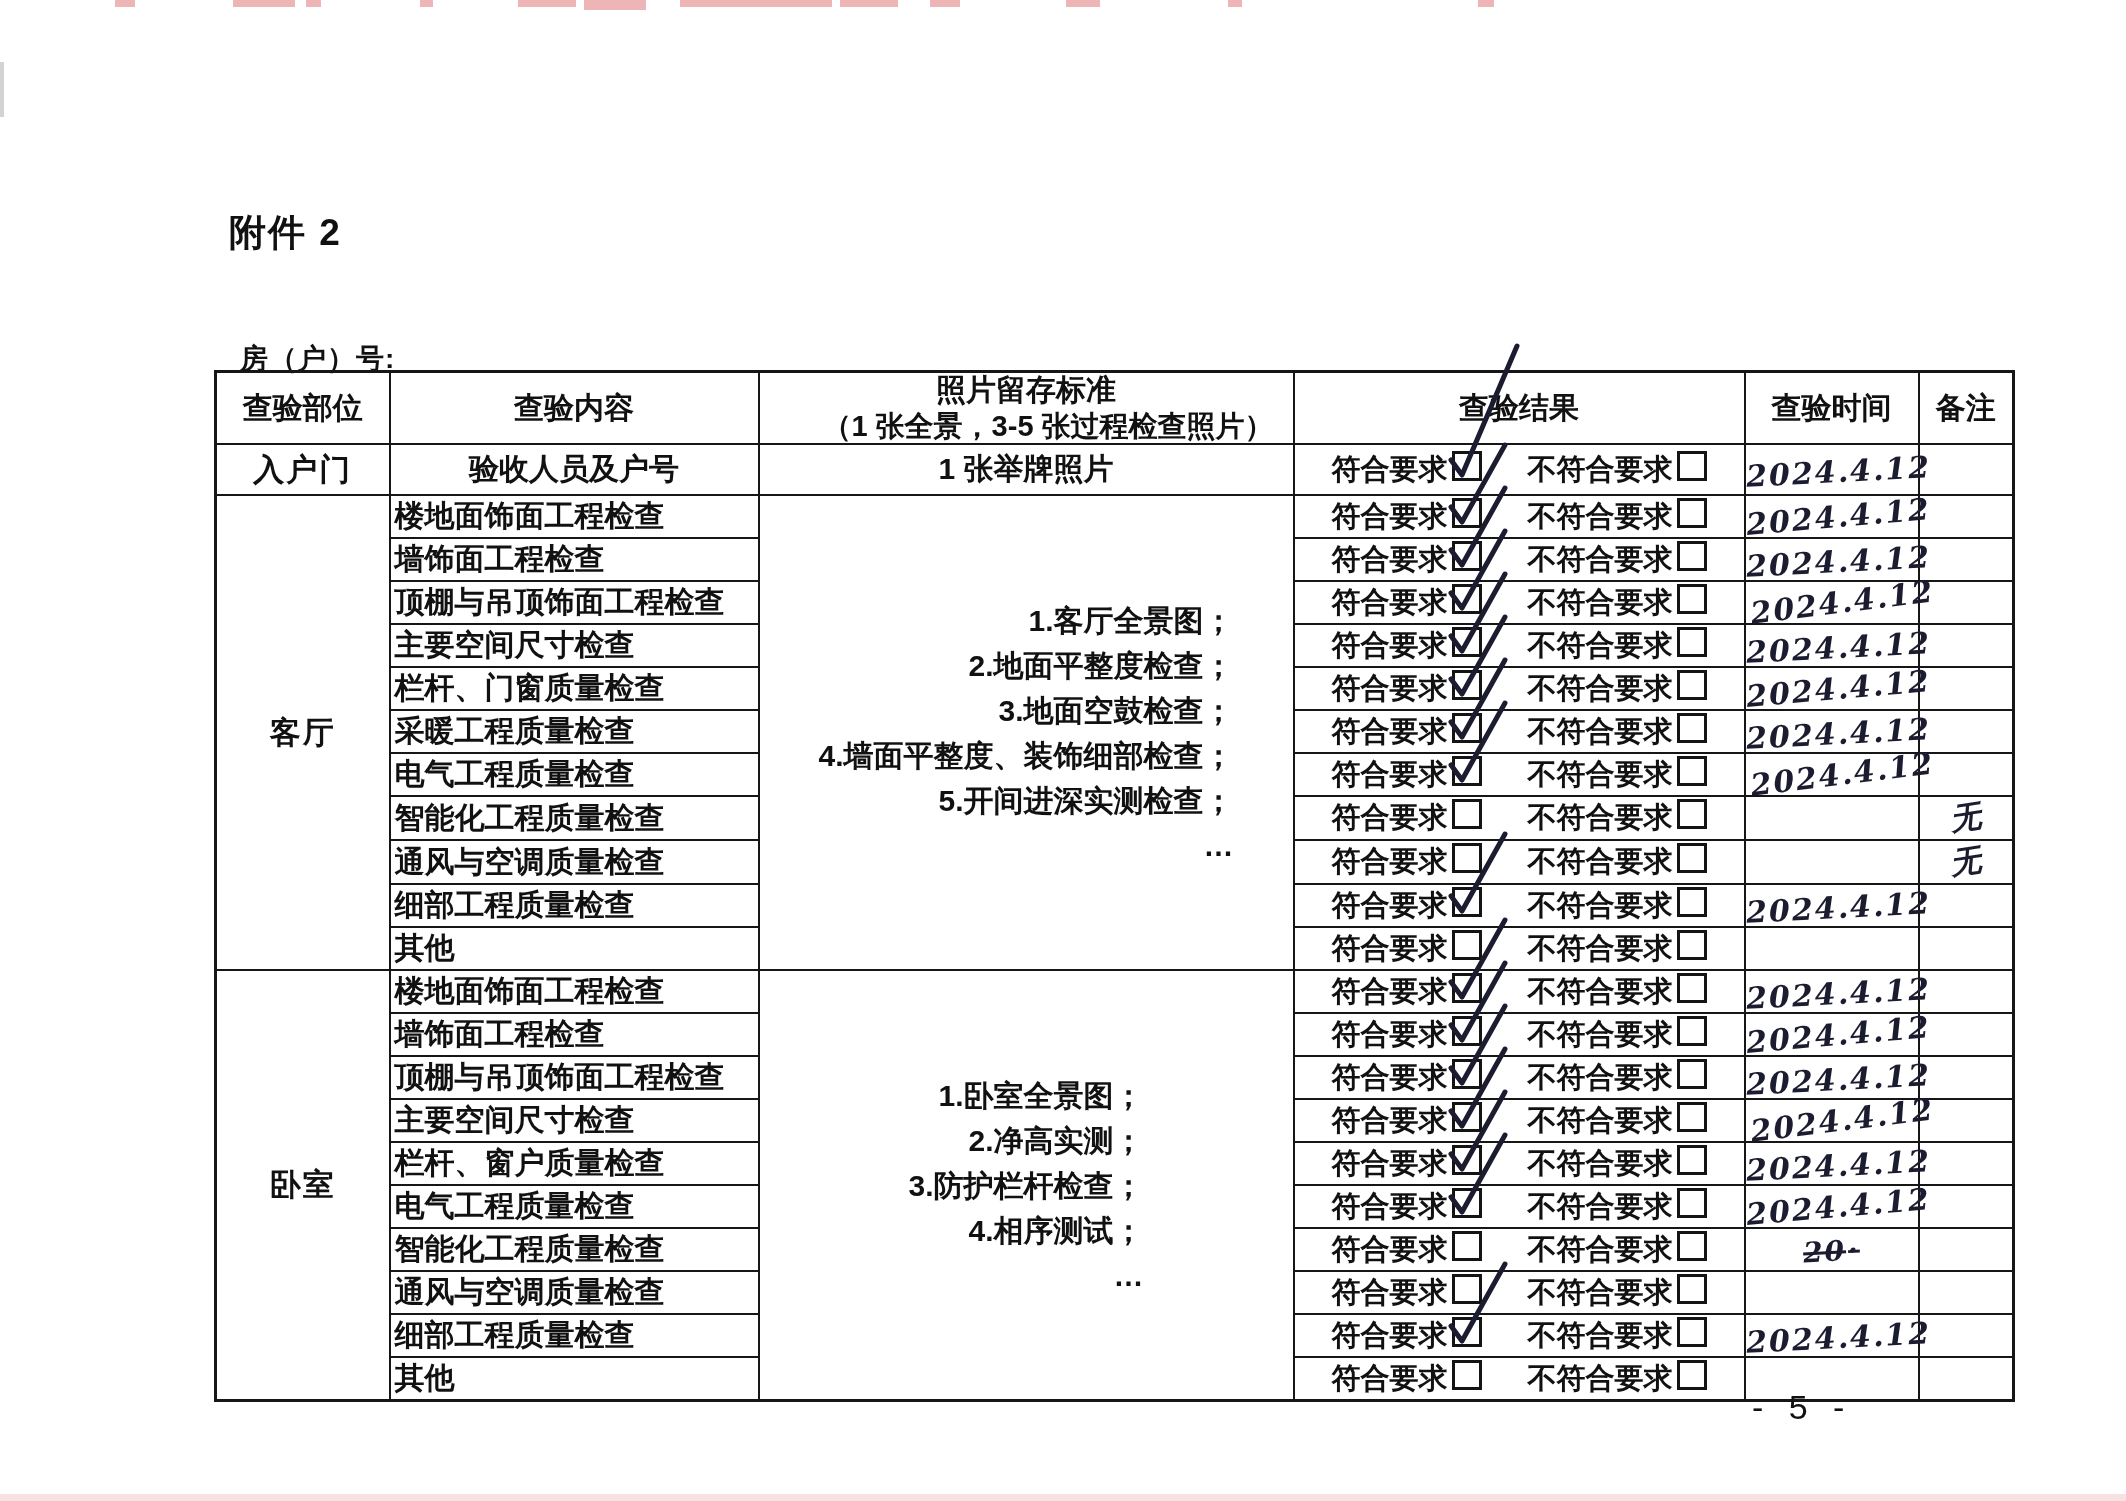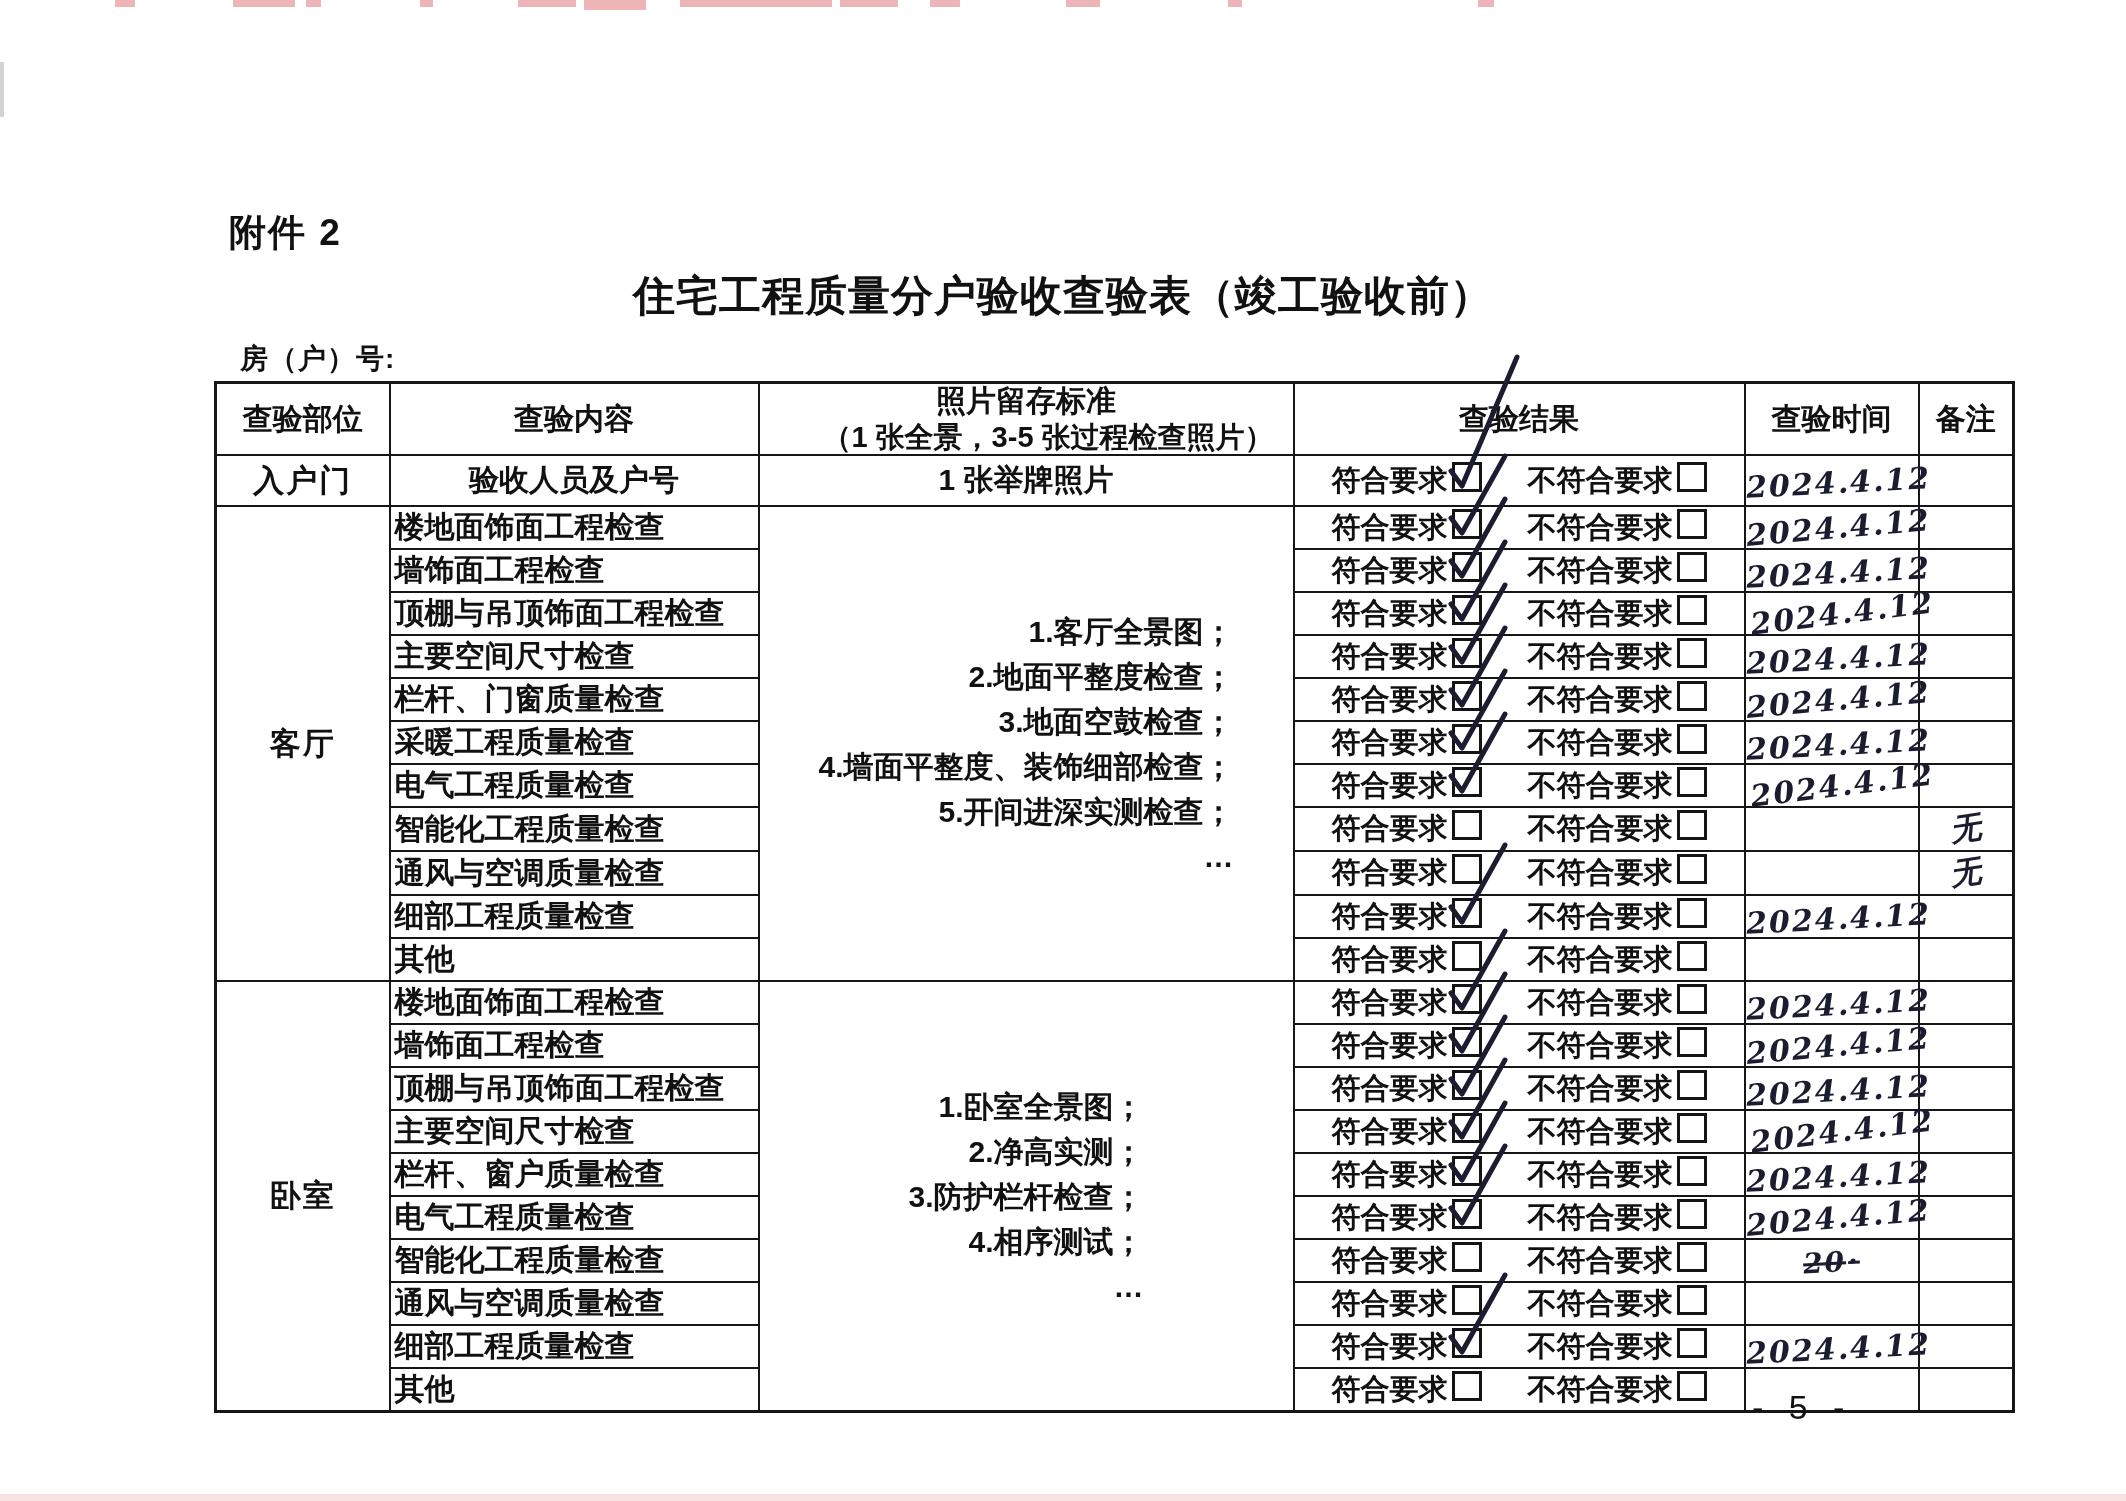--- a/index.html
+++ b/index.html
@@ -23,21 +23,21 @@
   .bottom-band{left:0;right:0;bottom:0;height:7px;background:var(--red);opacity:.3;}
   .left-sliver{left:0;top:62px;width:4px;height:55px;background:#b5b5b5;opacity:.6;}
 
   
   .attachment{position:absolute;left:229px;top:208px;font-size:37px;font-weight:600;letter-spacing:2px;}
   .doc-title{position:absolute;left:0;right:0;top:268px;text-align:center;font-size:42px;font-weight:700;letter-spacing:1px;}
   .house-no{position:absolute;left:240px;top:340px;font-size:28px;font-weight:700;letter-spacing:1px;}
   .page-number{position:absolute;left:1752px;top:1388px;font-size:34px;letter-spacing:8px;font-weight:400;}
 
   
-  .tbl-wrap{position:absolute;left:214px;top:381px;}
+  .tbl-wrap{position:absolute;left:214px;top:370px;}
   table.acceptance{
     border-collapse:collapse;
     table-layout:fixed;
     width:1798px;
   }
   table.acceptance th, table.acceptance td{
     border:2px solid var(--line);
     padding:0;
     font-weight:700;
     text-align:center;
@@ -98,21 +98,20 @@
   <div class="artifact top-mark" style="left:680px;width:152px"></div>
   <div class="artifact top-mark" style="left:840px;width:58px"></div>
   <div class="artifact top-mark" style="left:930px;width:30px"></div>
   <div class="artifact top-mark" style="left:1066px;width:34px"></div>
   <div class="artifact top-mark" style="left:1228px;width:14px"></div>
   <div class="artifact top-mark" style="left:1478px;width:16px"></div>
   <div class="artifact bottom-band"></div>
   <div class="artifact left-sliver"></div>
 
   <div class="attachment">附件 2</div>
-  <div class="doc-title">住宅工程质量分户验收查验表（竣工验收前）</div>
   <div class="house-no">房（户）号:</div>
 
   <div class="tbl-wrap">
     <table class="acceptance">
       <colgroup>
         <col style="width:174px">
           <col style="width:369px">
           <col style="width:535px">
         <col style="width:451px">
           <col style="width:174px">

